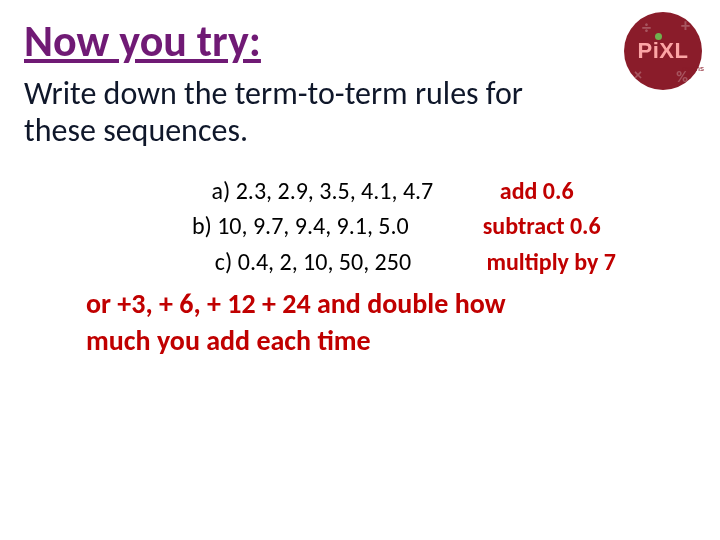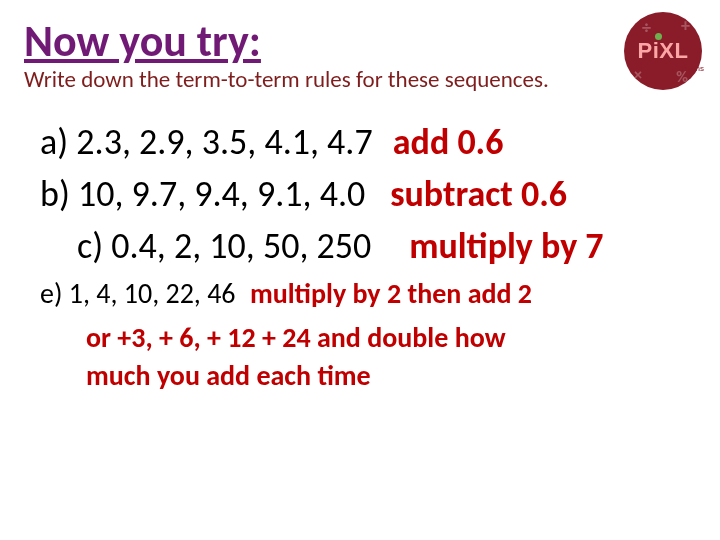--- a/index.html
+++ b/index.html
@@ -12,36 +12,37 @@
       padding: 18px 24px;
     }
     .title {
       font-size: 44px;
       font-weight: 700;
       color: #701a75;
       text-decoration: underline;
       line-height: 1.05;
     }
     .subtitle {
-      font-size: 23px;
-      color: #7f1d1d;
+      font-size: 32px;
+      color: #0f172a;
       line-height: 1.15;
-      margin-top: 2px;
+      margin-top: 12px;
       max-width: 540px;
     }
     .items {
       margin-top: 24px;
       padding-left: 16px;
     }
     .item-row {
-      font-size: 36px;
+      font-size: 24px;
       line-height: 1.4;
       color: #000;
       margin-bottom: 2px;
       white-space: nowrap;
+      text-align: center;
     }
     .sequence {
       font-weight: 400;
       display: inline-block;
     }
     .answer {
       color: #c00000;
       font-weight: 700;
       display: inline-block;
       margin-left: 12px;
@@ -143,28 +144,24 @@
 
 <h1 class="title">Now you try:</h1>
 <p class="subtitle">Write down the term-to-term rules for these sequences.</p>
 
 <div class="items">
   <div class="item-row">
     <span class="sequence w-a">a) 2.3, 2.9, 3.5, 4.1, 4.7</span>
     <span class="answer">add 0.6</span>
   </div>
   <div class="item-row">
-    <span class="sequence w-b">b) 10, 9.7, 9.4, 9.1, 4.0</span>
+    <span class="sequence w-b">b) 10, 9.7, 9.4, 9.1, 5.0</span>
     <span class="answer">subtract 0.6</span>
   </div>
   <div class="item-row">
     <span class="sequence w-c">c) 0.4, 2, 10, 50, 250</span>
     <span class="answer">multiply by 7</span>
-  </div>
-  <div class="item-e">
-    <span class="e-seq">e) 1, 4, 10, 22, 46</span>
-    <span class="e-ans">multiply by 2 then add 2</span>
   </div>
   <div class="alt-block">
     <div>or  +3, + 6, + 12 + 24 and double how</div>
     <div>much you add each time</div>
   </div>
 </div>
 
 </body></html>

